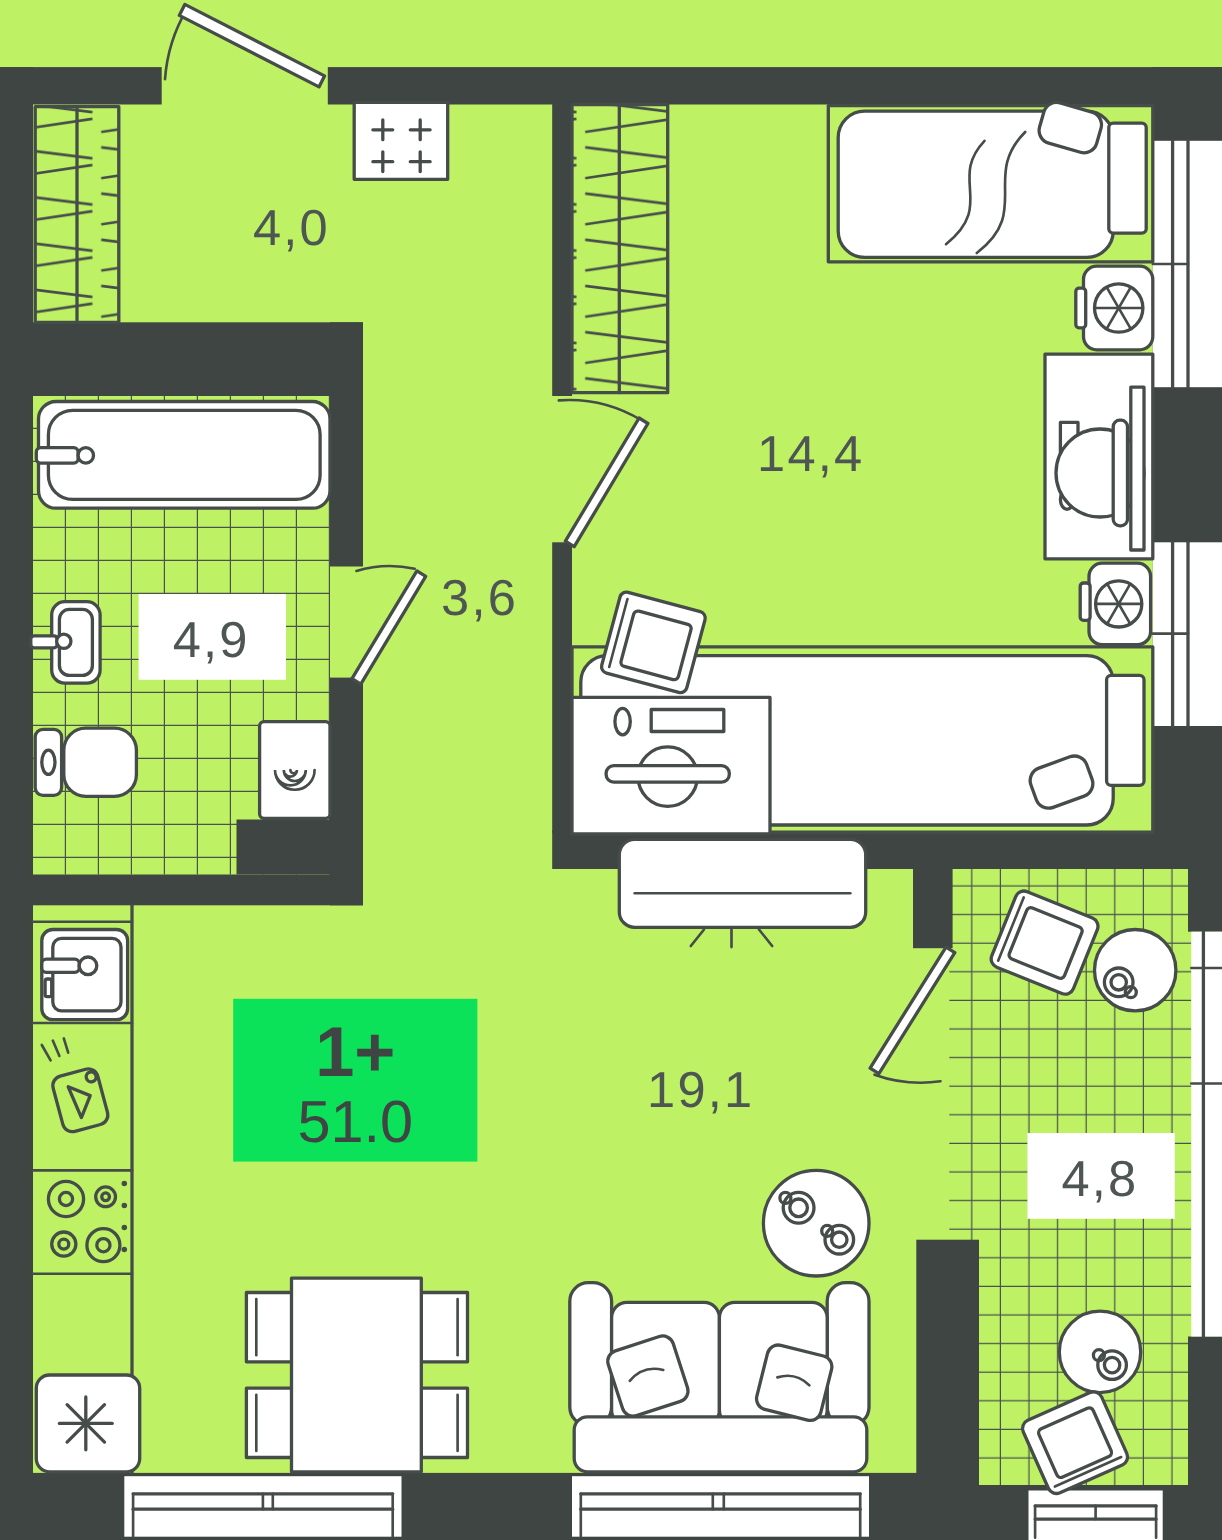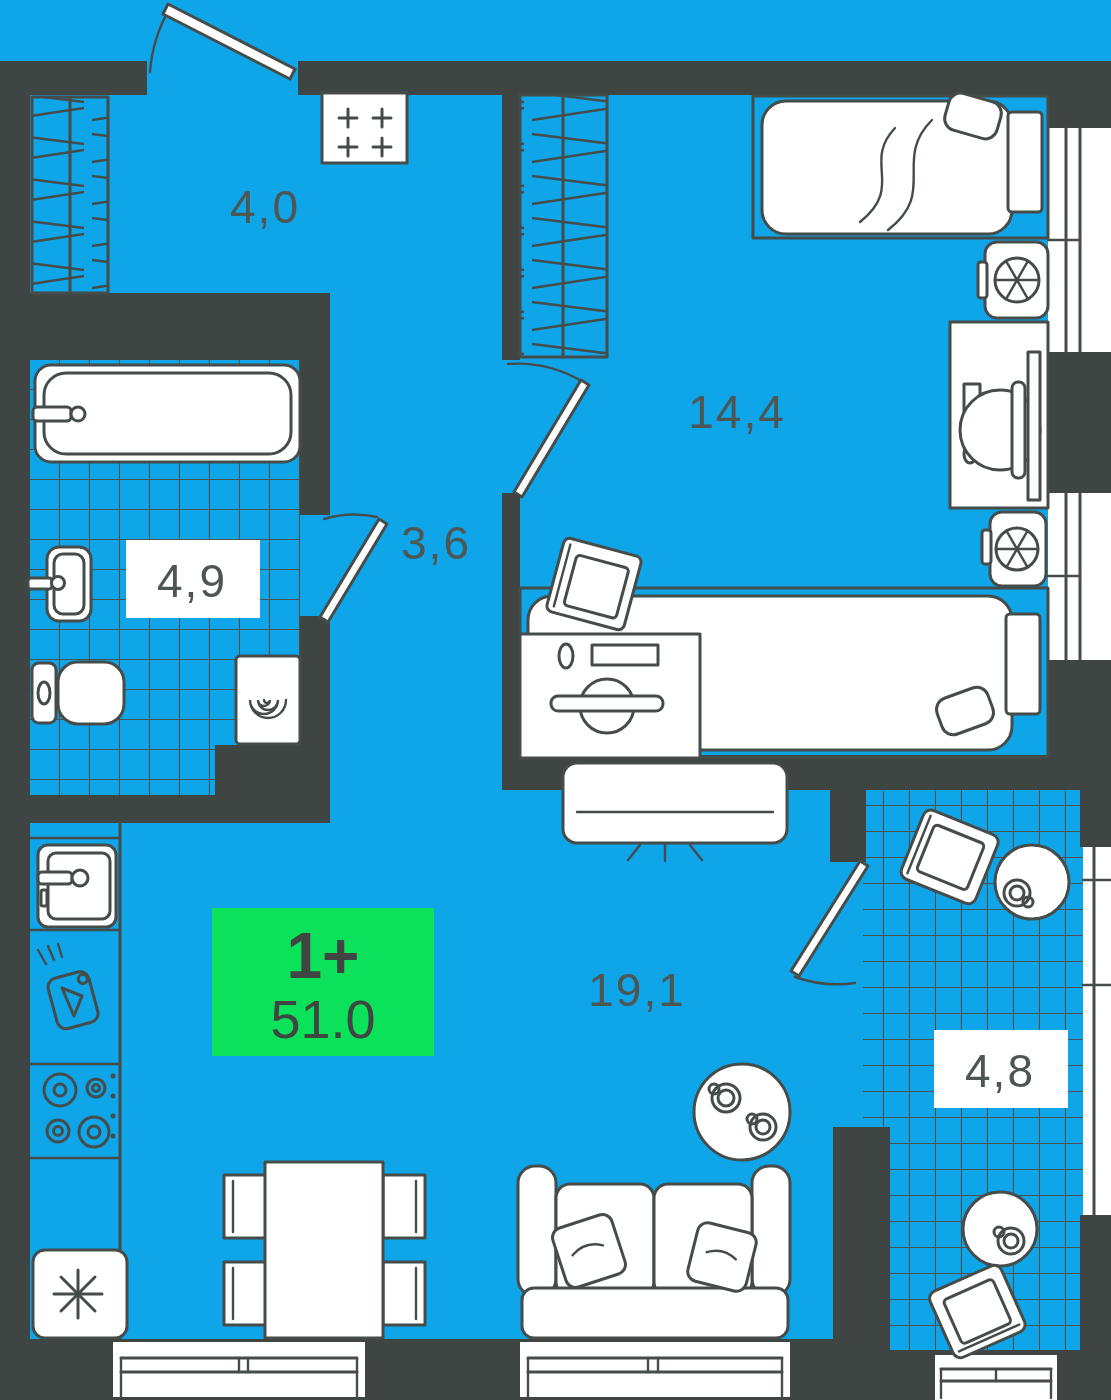--- a/index.html
+++ b/index.html
@@ -1,16 +1,16 @@
 <!DOCTYPE html>
 <html><head>
 <meta charset="utf-8">
 <style>
   html,body{margin:0;padding:0;background:#ffffff;}
-  .plan-canvas{position:relative;width:1111px;height:1400px;background:#0ea5e9;overflow:hidden;}
+  .plan-canvas{position:relative;width:1111px;height:1400px;background:#bef264;overflow:hidden;}
   svg{display:block;}
   .room-label{font-family:"Liberation Sans",sans-serif;font-size:46px;font-weight:400;fill:#4e5654;letter-spacing:2px;}
   .badge-type{font-family:"Liberation Sans",sans-serif;font-size:64px;font-weight:600;}
   .badge-area{font-family:"Liberation Sans",sans-serif;font-size:54px;font-weight:500;}
   .furn{stroke:#454c4a;stroke-width:3;fill:none;stroke-linecap:round;stroke-linejoin:round;}
   .furnw{stroke:#454c4a;stroke-width:3;fill:#ffffff;stroke-linecap:round;stroke-linejoin:round;}
   .thin{stroke:#454c4a;stroke-width:2.4;fill:none;stroke-linecap:round;}
   .wall{fill:#3e4543;}
   .whitebox{fill:#ffffff;}
 </style>

